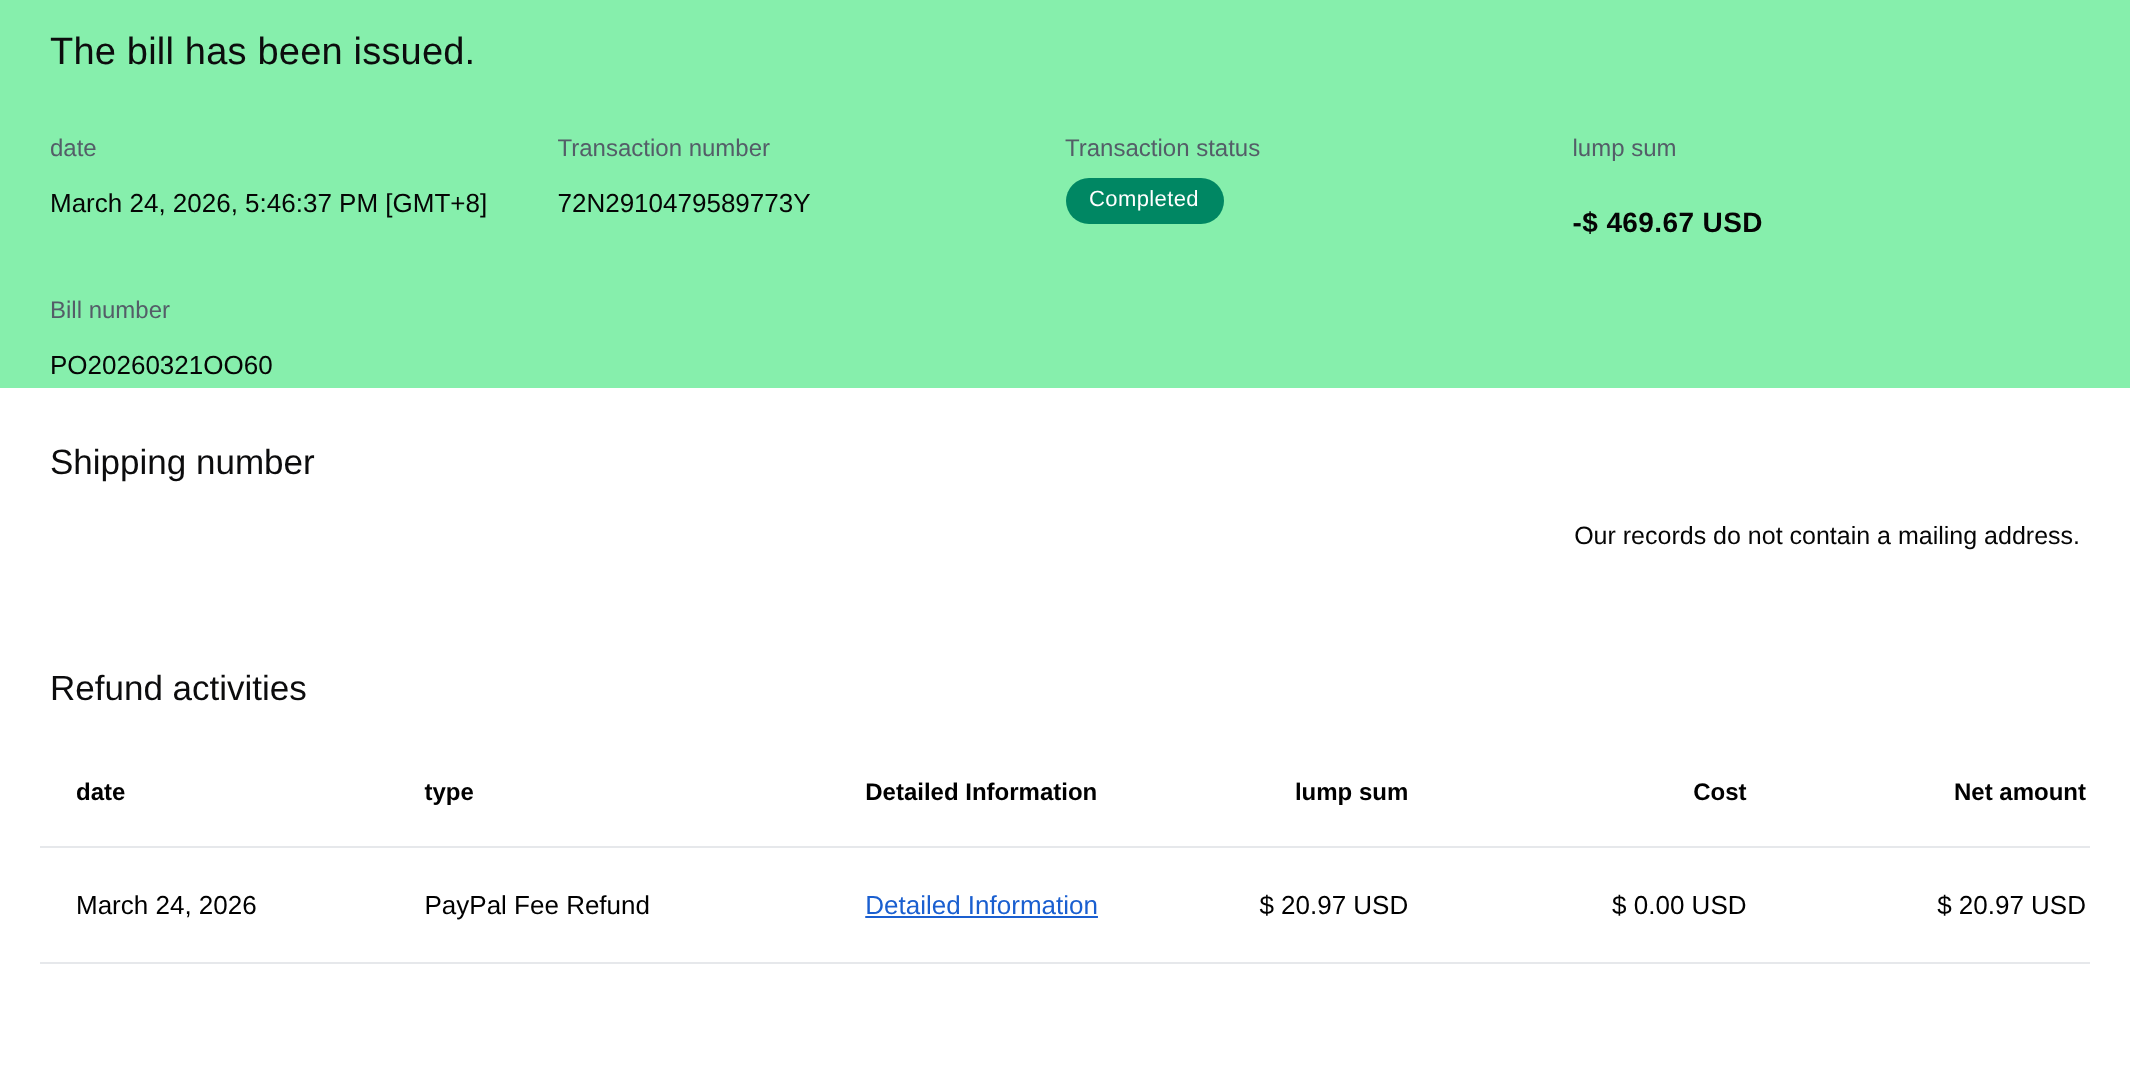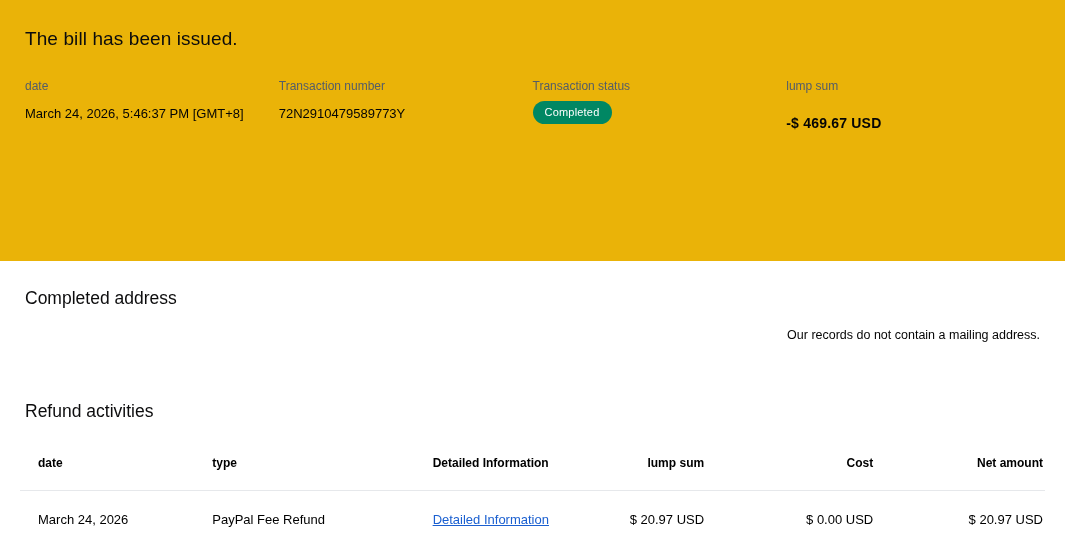--- a/index.html
+++ b/index.html
@@ -6,23 +6,23 @@
   html, body {
     width: 1065px; height: 543px;
     background: #ffffff;
     font-family: "Liberation Sans", sans-serif;
     color: #000000;
     overflow: hidden;
   }
 
   
   .hero {
-    background: #eab308;
-    height: 261px;
-    padding: 28px 25px 0 25px;
+    background: #86efac;
+    height: 194px;
+    padding: 16px 25px 0 25px;
   }
   .hero-title {
     font-size: 19px;
     font-weight: 400;
     color: #0c0c0d;
     letter-spacing: 0.1px;
   }
   .hero-grid {
     margin-top: 29px;
     display: grid;
@@ -128,24 +128,30 @@
     <div>
       <div class="field-label">Transaction status</div>
       <div class="badge">Completed</div>
     </div>
     <div>
       <div class="field-label">lump sum</div>
       <div class="field-value big">-$ 469.67 USD</div>
     </div>
   </div>
 
+  <div class="hero-grid hero-grid-row2">
+    <div>
+      <div class="field-label">Bill number</div>
+      <div class="field-value">PO20260321OO60</div>
+    </div>
+  </div>
 </div>
 
 <div class="section">
-  <div class="section-title shipping-title">Completed address</div>
+  <div class="section-title shipping-title">Shipping number</div>
   <div class="shipping-body">Our records do not contain a mailing address.</div>
 </div>
 
 <div class="section">
   <div class="section-title activities-title">Refund activities</div>
 </div>
 
 <div class="table-wrap">
   <table>
     <colgroup>

